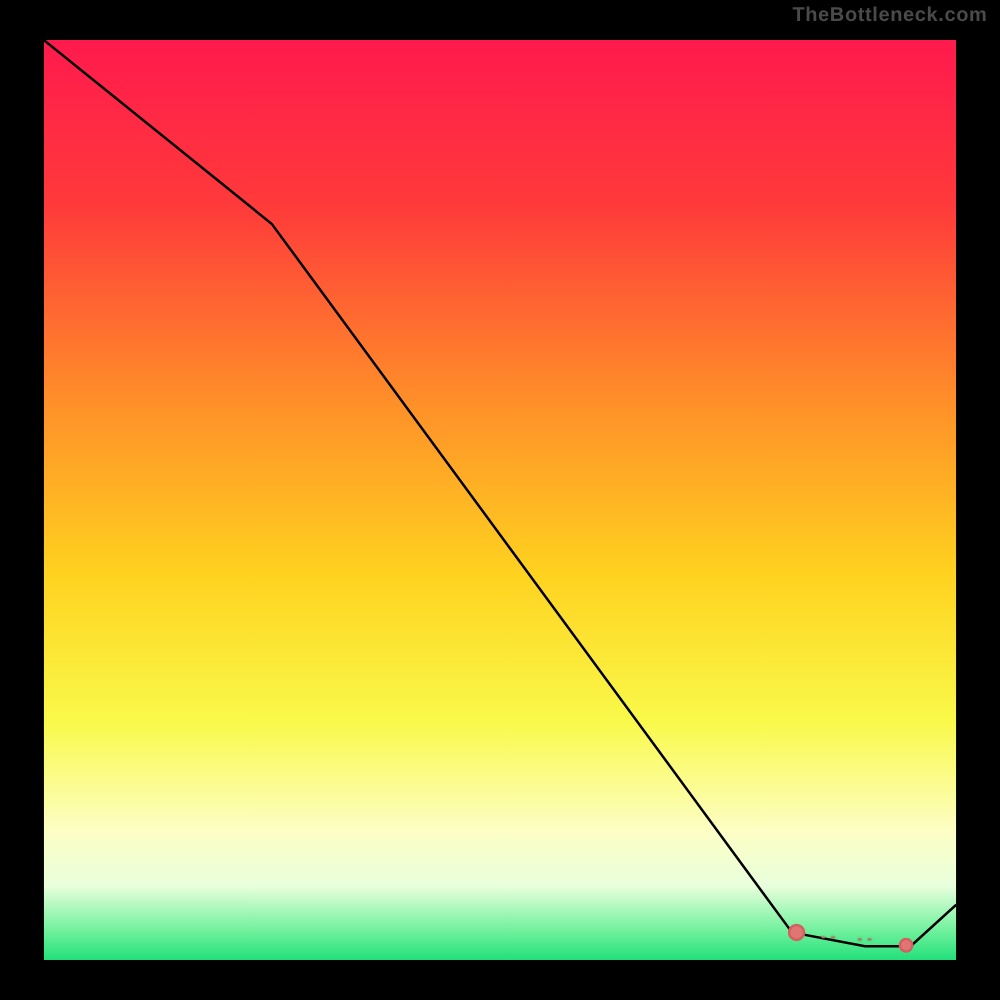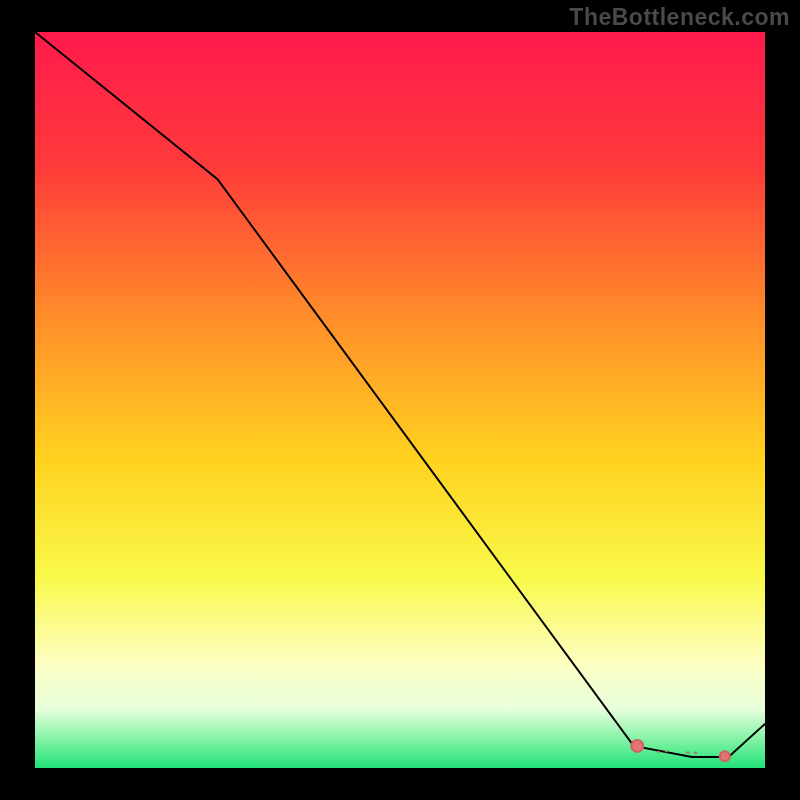--- a/index.html
+++ b/index.html
@@ -15,21 +15,21 @@
     position: relative;
     width: 800px;
     height: 800px;
     background: #000;
   }
   .watermark {
     position: absolute;
     top: 4px;
     right: 10px;
     color: #4a4a4a;
-    font-size: 23px;
+    font-size: 16px;
     font-weight: 600;
     letter-spacing: 0.5px;
     z-index: 5;
   }
   .plot {
     position: absolute;
     left: 35px;
     top: 32px;
     width: 730px;
     height: 736px;

